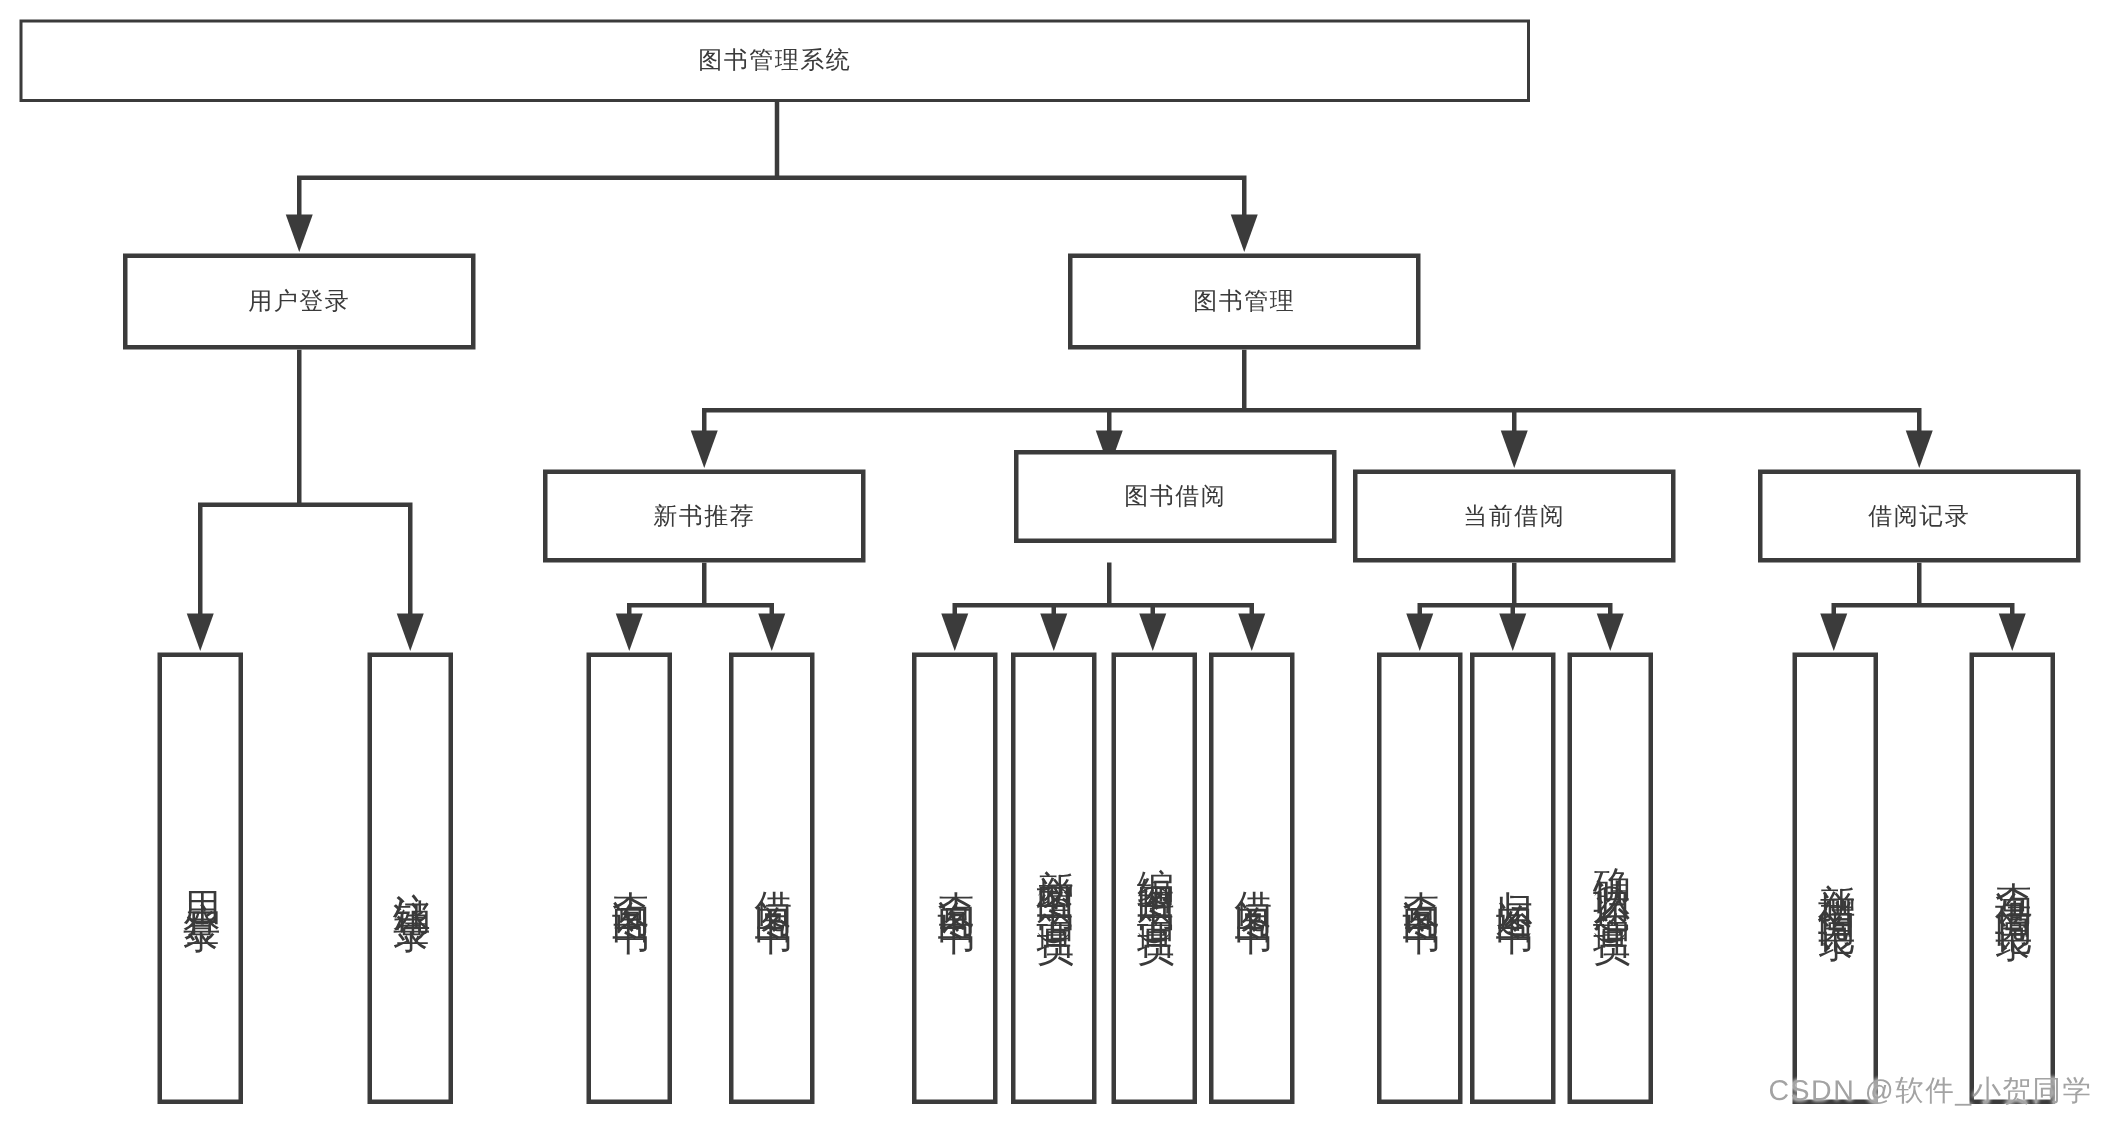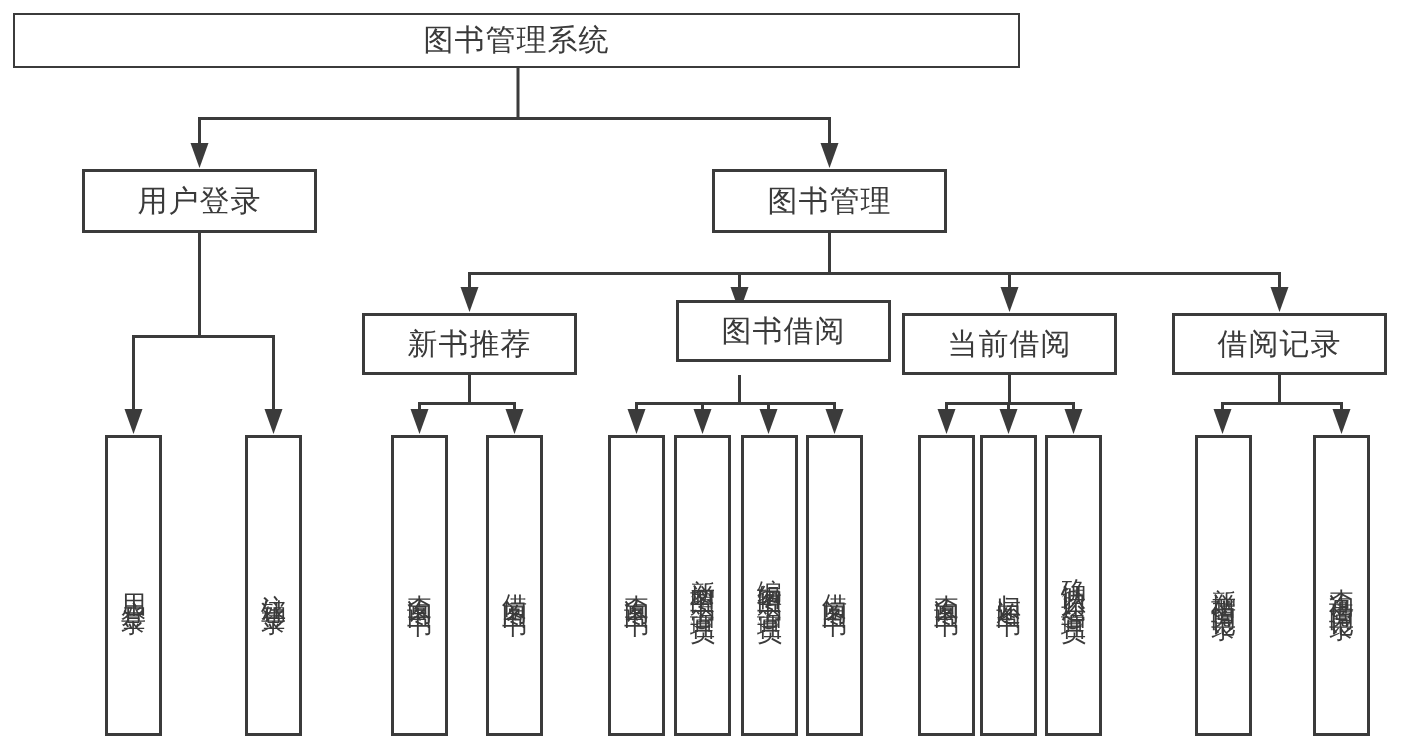--- a/index.html
+++ b/index.html
@@ -19,21 +19,21 @@
   }
   .connectors{position:absolute;left:0;top:0;}
   .connectors path{stroke:var(--line);stroke-width:3;fill:none;}
   .connectors polygon{fill:var(--line);stroke:none;}
   .node{
     position:absolute;
     box-sizing:border-box;
     background:#fff;
     border:3px solid var(--line);
     display:flex;align-items:center;justify-content:center;
-    font-size:30px;
+    font-size:16px;
     letter-spacing:1px;
     white-space:nowrap;
   }
   .node.root{border-width:2px;left:13px;top:13px;width:1007px;height:55px;}
   .node.lvl2{width:235px;height:64px;}
   .n-user-login{left:82px;top:169px;}
   .n-book-mgmt{left:712px;top:169px;}
   .node.lvl3{width:215px;height:62px;}
   .n-newbook{left:362px;top:313px;}
   .n-borrow{left:632px;top:300px;margin-left:44px;}
@@ -172,13 +172,14 @@
   <div class="node leaf lf11">
     <span>确认归还（管理员）</span>
   </div>
   <div class="node leaf lf12">
     <span>新增借阅记录</span>
   </div>
   <div class="node leaf lf13">
     <span>查询借阅记录</span>
   </div>
 
+  <div class="watermark">CSDN @软件_小贺同学</div>
 </div>
 
 </body></html>

